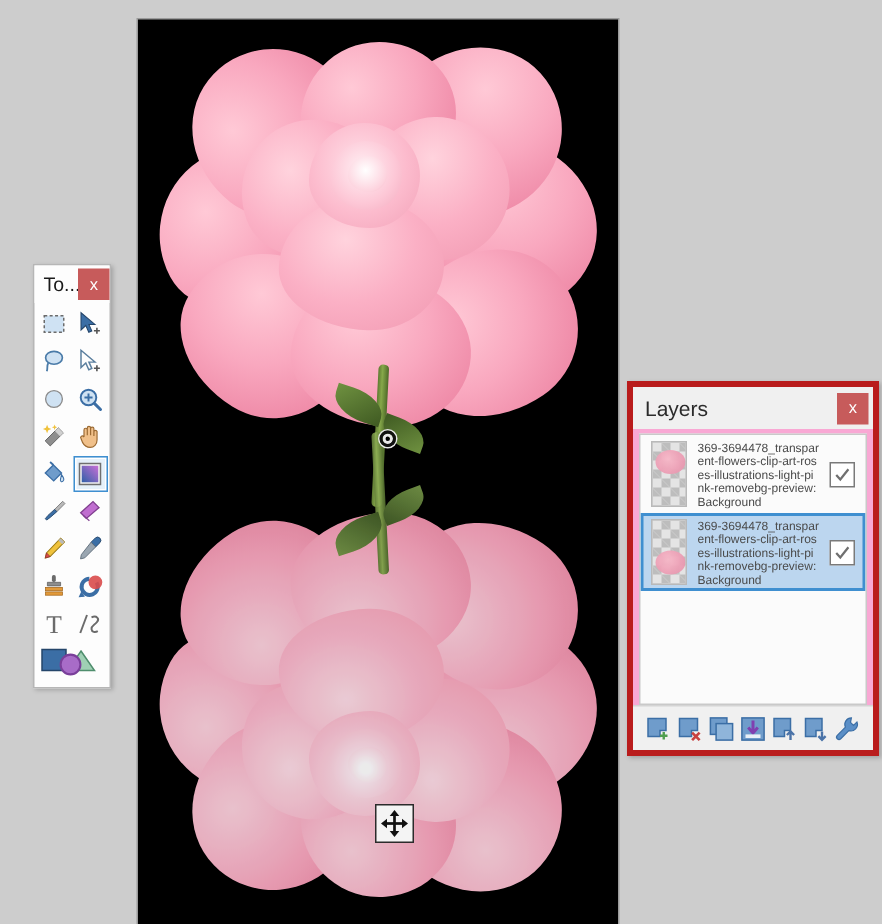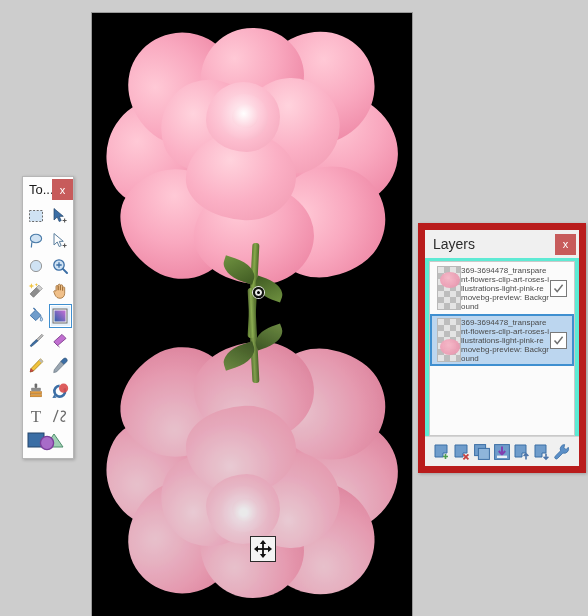--- a/index.html
+++ b/index.html
@@ -113,44 +113,45 @@
   .tool.selected {
     border: 1px solid #3f8fd0;
     background: #e6f1fa;
     box-shadow: inset 0 0 0 1px #ffffff;
   }
   .tool svg { display: block; }
 
   
   #layers {
     position: absolute;
-    left: 418px; top: 223px;
+    left: 418px; top: 254px;
     width: 168px; height: 250px;
-    background: #5eead4;
-    border: 7px solid #b91c1c;
+    background: #f9a8d4;
+    border: 4px solid #b91c1c;
     box-shadow: 1px 1px 3px rgba(0,0,0,.22);
     display: flex; flex-direction: column;
   }
   #layers-titlebar {
     height: 28px;
     display: flex; align-items: center;
     padding: 0 3px 0 8px;
     background: #f0f0f0;
   }
   #layers-title { flex: 1; font-size: 14px; color: #2b2b2b; }
   #layers-list {
     flex: 1;
     margin: 3px 4px 0 4px;
     background: #fbfbfb;
     border: 1px solid #c9c9c9;
     overflow: hidden;
   }
   .layer-row {
     display: flex; align-items: center;
     padding: 3px 5px;
+    gap: 7px;
     cursor: pointer;
     border: 2px solid transparent;
     height: 52px;
   }
   .layer-row.active {
     background: #bcd6ef;
     border-color: #3f8fd0;
   }
   .layer-thumb {
     width: 24px; height: 44px;

